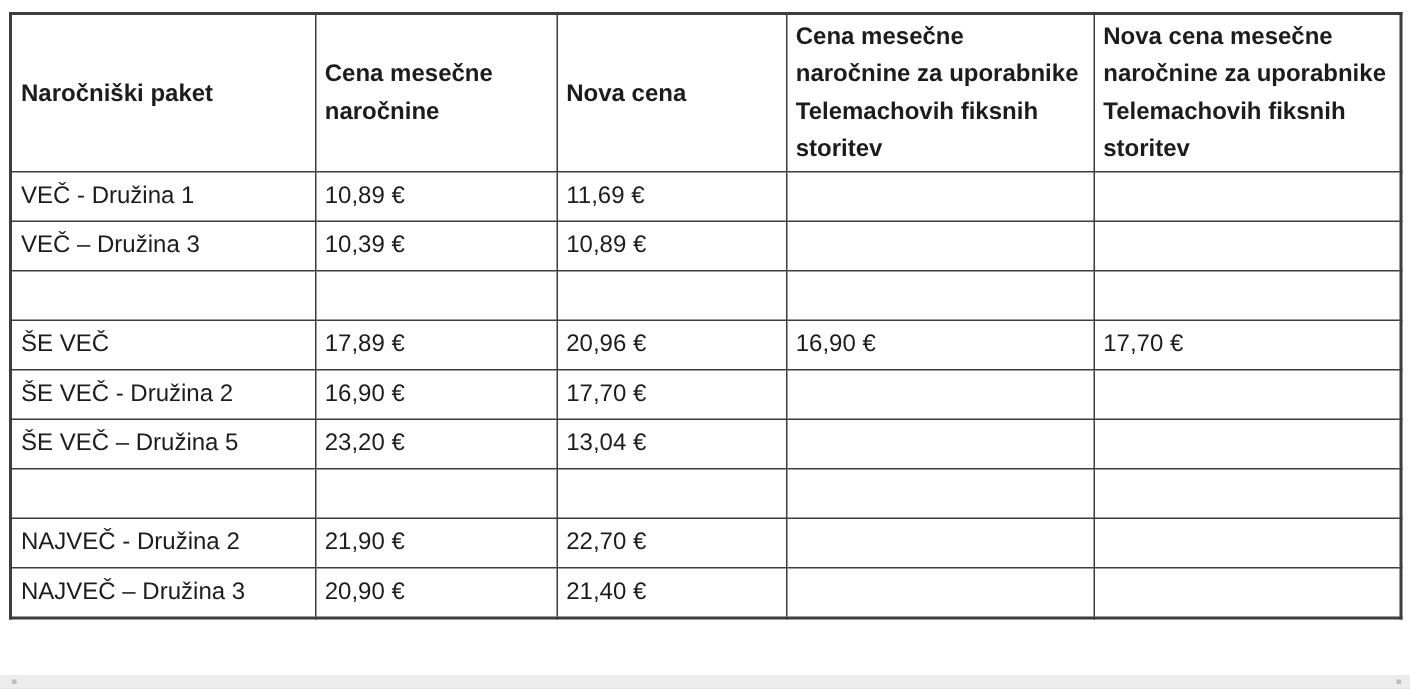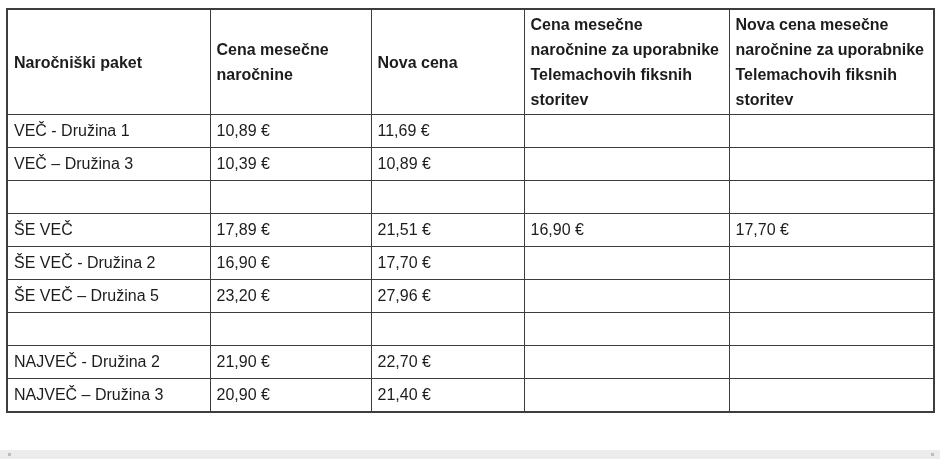--- a/index.html
+++ b/index.html
@@ -104,35 +104,35 @@
       <tr>
         <td></td>
         <td></td>
         <td></td>
         <td></td>
         <td></td>
       </tr>
       <tr>
         <td>ŠE VEČ</td>
         <td>17,89 €</td>
-        <td>21,51 €</td>
+        <td>20,96 €</td>
         <td>16,90 €</td>
         <td>17,70 €</td>
       </tr>
       <tr>
         <td>ŠE VEČ - Družina 2</td>
         <td>16,90 €</td>
         <td>17,70 €</td>
         <td></td>
         <td></td>
       </tr>
       <tr>
         <td>ŠE VEČ – Družina 5</td>
         <td>23,20 €</td>
-        <td>27,96 €</td>
+        <td>13,04 €</td>
         <td></td>
         <td></td>
       </tr>
       <tr>
         <td></td>
         <td></td>
         <td></td>
         <td></td>
         <td></td>
       </tr>

